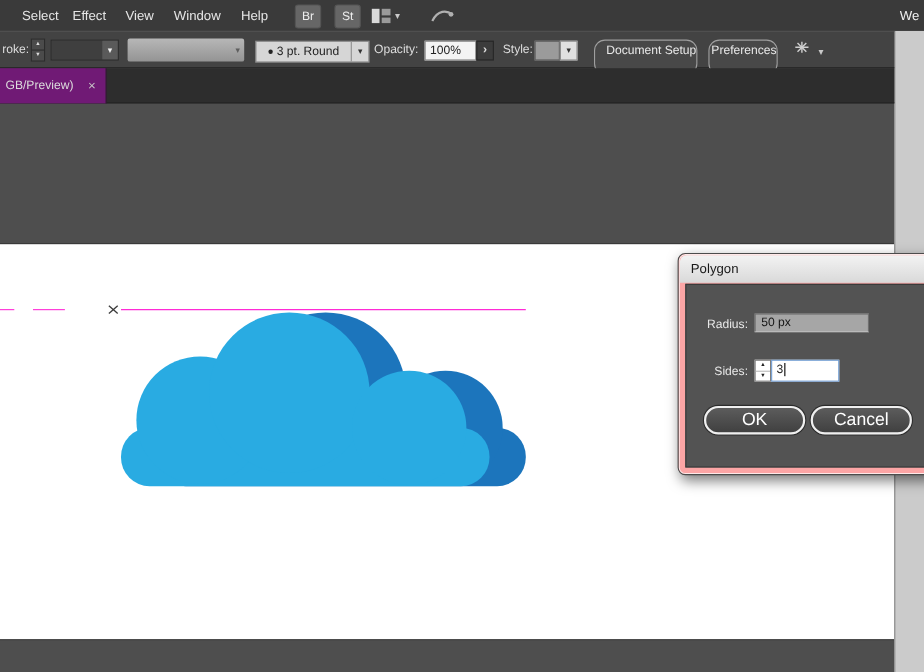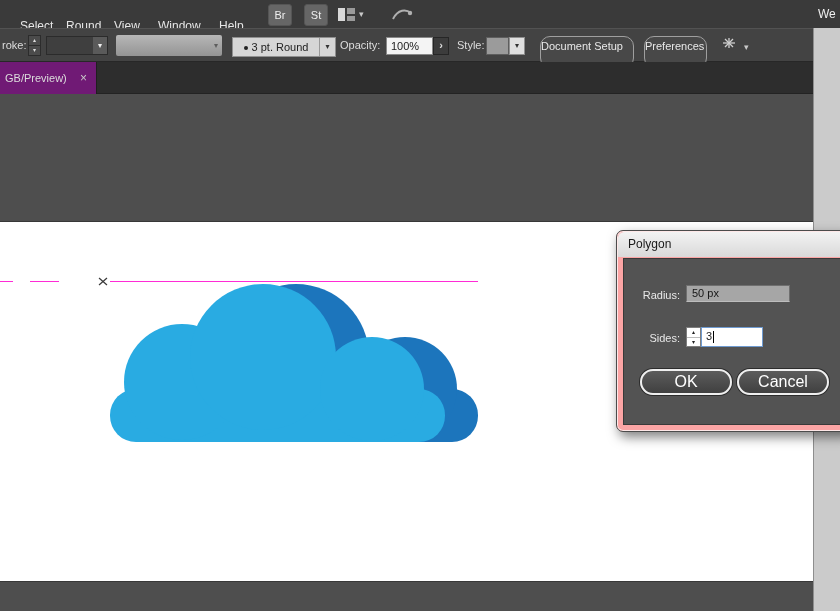--- a/index.html
+++ b/index.html
@@ -1,21 +1,21 @@
 <!DOCTYPE html>
 <html><head>
 <meta charset="utf-8">
 <style>
   html,body{margin:0;padding:0;}
   body{width:840px;height:611px;overflow:hidden;background:#4f4f4f;font-family:"Liberation Sans",sans-serif;}
   .app{position:relative;width:840px;height:611px;background:#4f4f4f;}
 
   
   .menubar{position:absolute;left:0;top:0;width:840px;height:28px;background:#3a3a3a;color:#e6e6e6;font-size:12px;z-index:6;}
-  .menu-item{position:absolute;top:12px;height:28px;line-height:28px;padding:0 2px;cursor:default;}
+  .menu-item{position:absolute;top:0;height:28px;line-height:28px;padding:0 2px;cursor:default;}
   .badge{position:absolute;top:4px;width:22px;height:20px;background:#666;border:1px solid #555;border-radius:3px;color:#eee;font-size:11px;text-align:center;line-height:20px;}
   .grid-icon{position:absolute;left:338px;top:8px;width:17px;height:13px;}
   .grid-icon .g1{position:absolute;left:0;top:0;width:7px;height:13px;background:#d9d9d9;}
   .grid-icon .g2{position:absolute;left:9px;top:0;width:8px;height:6px;background:#9a9a9a;}
   .grid-icon .g3{position:absolute;left:9px;top:8px;width:8px;height:5px;background:#9a9a9a;}
   .chev{color:#c9c9c9;font-size:9px;line-height:9px;}
   .menu-chev{position:absolute;left:359px;top:10px;}
   .swoosh{position:absolute;left:390px;top:6px;}
   .menu-right{position:absolute;right:0;top:0;height:28px;line-height:28px;width:22px;overflow:hidden;color:#f0f0f0;}
 
@@ -31,21 +31,21 @@
   .brushbig{position:absolute;left:116px;top:6px;width:106px;height:21px;background:linear-gradient(#b7b7b7,#949494);border-radius:2px;}
   .brushbig .chevd{position:absolute;right:4px;top:6px;font-size:8px;color:#5e5e5e;}
   .brushcombo{position:absolute;left:232px;top:8px;height:18px;display:flex;border:1px solid #8f8f8f;box-sizing:content-box;}
   .bc-field{width:86px;background:#d6d6d6;color:#222;line-height:18px;text-align:center;}
   .bc-dot{display:inline-block;width:4px;height:4px;background:#222;border-radius:50%;margin-right:4px;vertical-align:middle;}
   .bc-chev{width:15px;background:#d6d6d6;border-left:1px solid #999;text-align:center;line-height:17px;font-size:8px;color:#333;}
   .op-field{position:absolute;left:386px;top:8px;width:47px;height:18px;background:#f4f4f4;border:1px solid #888;box-sizing:border-box;color:#222;line-height:16px;padding-left:4px;}
   .op-arrow{position:absolute;left:433px;top:8px;width:16px;height:18px;background:#3c3c3c;border:1px solid #262626;box-sizing:border-box;color:#ddd;text-align:center;line-height:15px;font-size:11px;font-weight:bold;}
   .style-swatch{position:absolute;left:486px;top:8px;width:23px;height:18px;background:#9b9b9b;border:1px solid #5e5e5e;box-sizing:border-box;}
   .style-chev{position:absolute;left:509px;top:8px;width:16px;height:18px;background:#e0e0e0;border:1px solid #8f8f8f;box-sizing:border-box;text-align:center;line-height:15px;font-size:8px;color:#333;}
-  .cb-btn{position:absolute;top:7px;height:32px;background:#484848;border:1px solid #9f9f9f;border-radius:10px;color:#e8e8e8;text-align:left;line-height:18px;font-size:11px;box-sizing:border-box;}
+  .cb-btn{position:absolute;top:7px;height:32px;background:#484848;border:1px solid #9f9f9f;border-radius:10px;color:#e8e8e8;text-align:right;line-height:18px;font-size:11px;box-sizing:border-box;}
   .align-icon{position:absolute;left:718px;top:8px;}
   .cb-chev2{position:absolute;left:744px;top:14px;}
 
   
   .tabbar{position:absolute;left:0;top:62px;width:813px;height:32px;background:#2d2d2d;border-bottom:1px solid #232323;box-sizing:border-box;z-index:6;}
   .doc-tab{position:absolute;left:0;top:0;width:97px;height:32px;background:#701a75;border-right:1px solid #1f1f1f;box-sizing:border-box;color:#dcdcdc;font-size:11px;line-height:32px;padding-left:5px;}
   .tab-close{position:absolute;right:9px;top:0;line-height:32px;color:#c8c8c8;font-size:12px;}
 
   
   .canvas{position:absolute;left:0;top:94px;width:813px;height:517px;background:#4e4e4e;}
@@ -70,21 +70,21 @@
   .dlg-btn{position:absolute;top:110px;width:92px;height:26px;border-radius:14px;background:linear-gradient(#5c5c5c,#404040);border:2px solid #efefef;box-shadow:0 0 0 1px #2c2c2c;color:#fff;font-size:16px;text-align:center;line-height:21px;box-sizing:border-box;cursor:default;}
   .ok{left:16px;} .cancel{left:113px;}
 </style>
 </head>
 <body>
 
 <div class="app">
 
   <div class="menubar">
     <div class="menu-item" style="left:18px">Select</div>
-    <div class="menu-item" style="left:64px">Round</div>
+    <div class="menu-item" style="left:64px">Effect</div>
     <div class="menu-item" style="left:112px">View</div>
     <div class="menu-item" style="left:156px">Window</div>
     <div class="menu-item" style="left:217px">Help</div>
     <div class="badge" style="left:268px">Br</div>
     <div class="badge" style="left:304px">St</div>
     <div class="grid-icon">
       <div class="g1"></div>
       <div class="g2"></div>
       <div class="g3"></div>
     </div>

